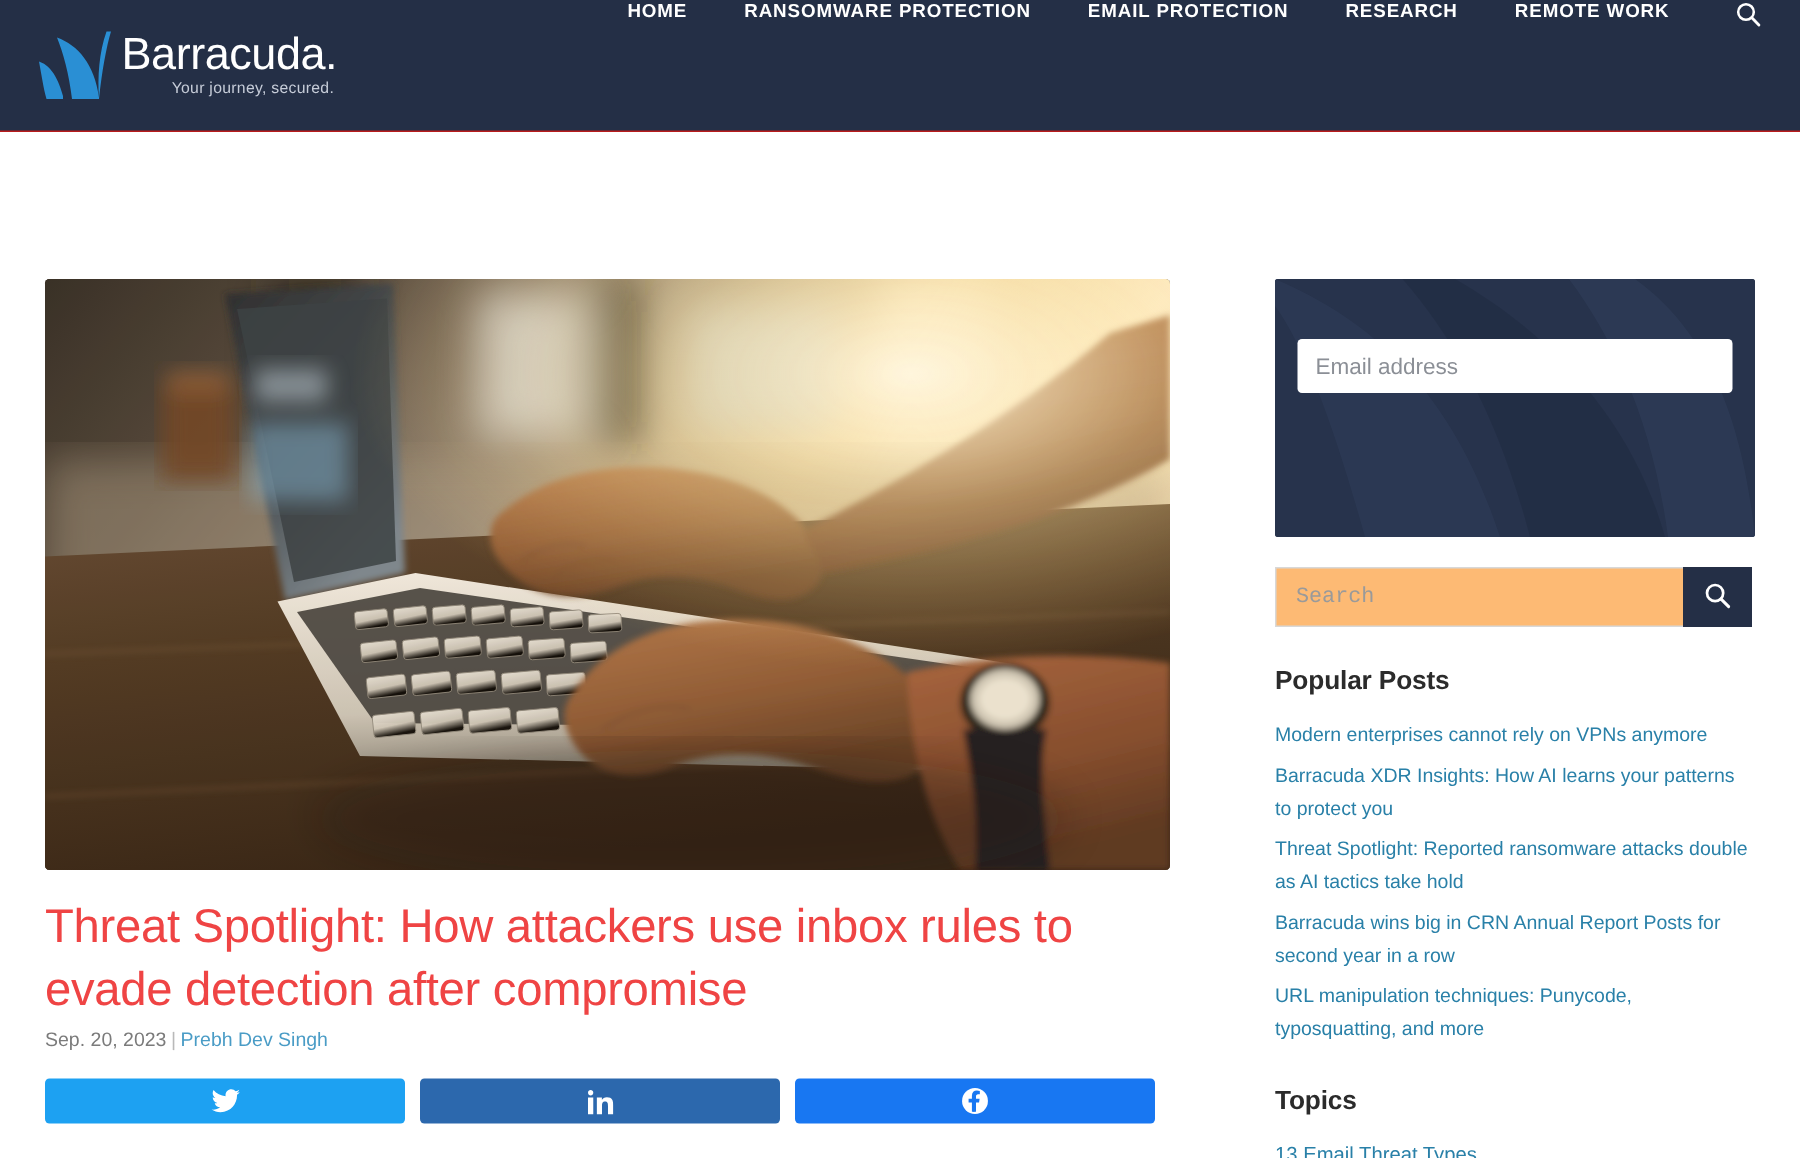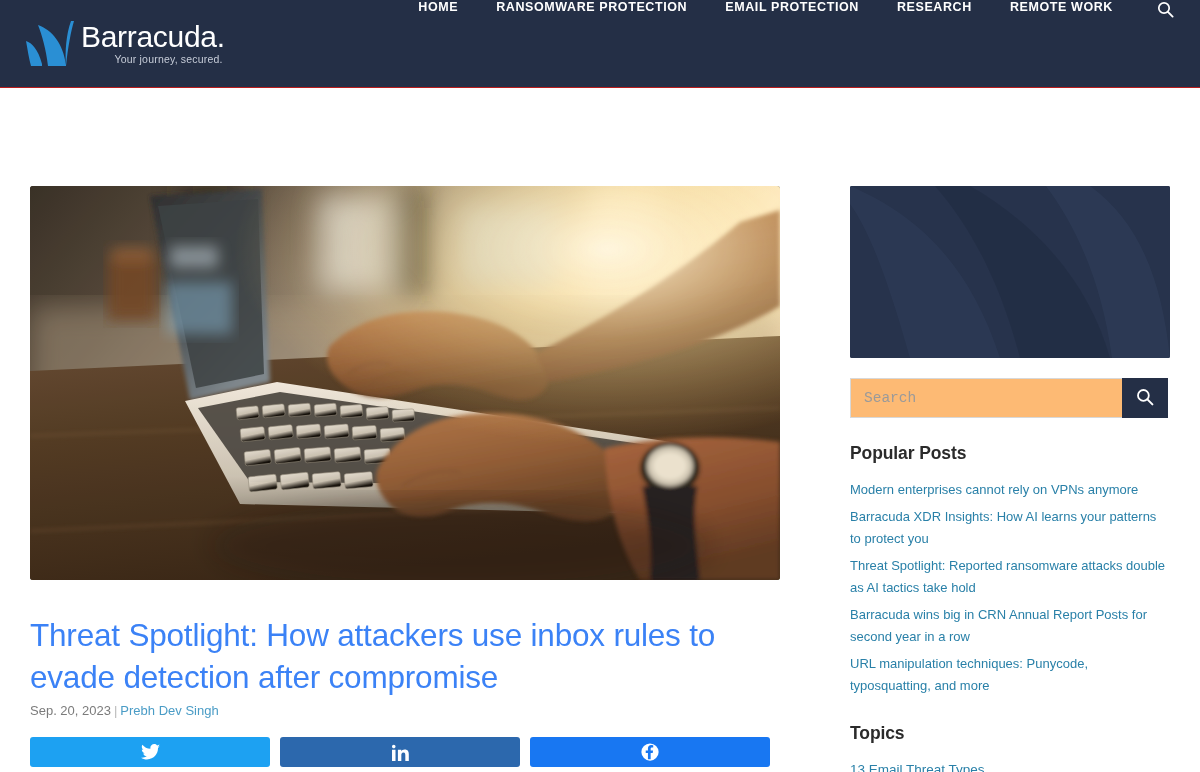--- a/index.html
+++ b/index.html
@@ -106,25 +106,25 @@
     width: 750px;
     height: 394px;
     border-radius: 3px;
     overflow: hidden;
     position: relative;
     background: #3a2a1d;
   }
   .hero-art { position: absolute; inset: 0; }
 
   .article-title {
-    margin-top: 34px;
+    margin-top: 16px;
     font-size: 31.5px;
     line-height: 42px;
     font-weight: 400;
-    color: #3b82f6;
+    color: #ef4444;
     letter-spacing: -0.2px;
   }
 
   .article-meta {
     margin-top: 4px;
     font-size: 13px;
     color: #7b7b7b;
     line-height: 17px;
   }
   .meta-sep { color: #b9b9b9; padding: 0 3px; }
@@ -485,20 +485,21 @@
   <aside class="sidebar-col">
 
     <section class="subscribe-card">
       <svg class="pattern" viewBox="0 0 320 172" preserveAspectRatio="none">
         <rect width="320" height="172" fill="#27334c"></rect>
         <path d="M0 0 C70 30 120 80 150 172 L60 172 C40 100 20 45 0 18 Z" fill="#2d3a55" opacity="0.85"></path>
         <path d="M120 0 C190 40 240 100 260 172 L170 172 C150 95 120 40 85 0 Z" fill="#222d44" opacity="0.8"></path>
         <path d="M240 0 C290 36 312 96 320 172 L262 172 C252 96 226 40 196 0 Z" fill="#2f3d59" opacity="0.65"></path>
       </svg>
       <div class="sc-inner">
+        <input class="email-input" type="text" placeholder="Email address" style="">
       </div>
     </section>
 
     <div class="search-row">
       <input class="search-input" type="text" placeholder="Search" style="">
       <button class="search-submit">
         <span>
           <svg width="18" height="18" viewBox="0 0 18 18">
             <circle cx="7.4" cy="7.4" r="5.4" fill="none" stroke="#ffffff" stroke-width="1.8"></circle>
             <line x1="11.4" y1="11.4" x2="16.4" y2="16.4" stroke="#ffffff" stroke-width="2" stroke-linecap="round"></line>

